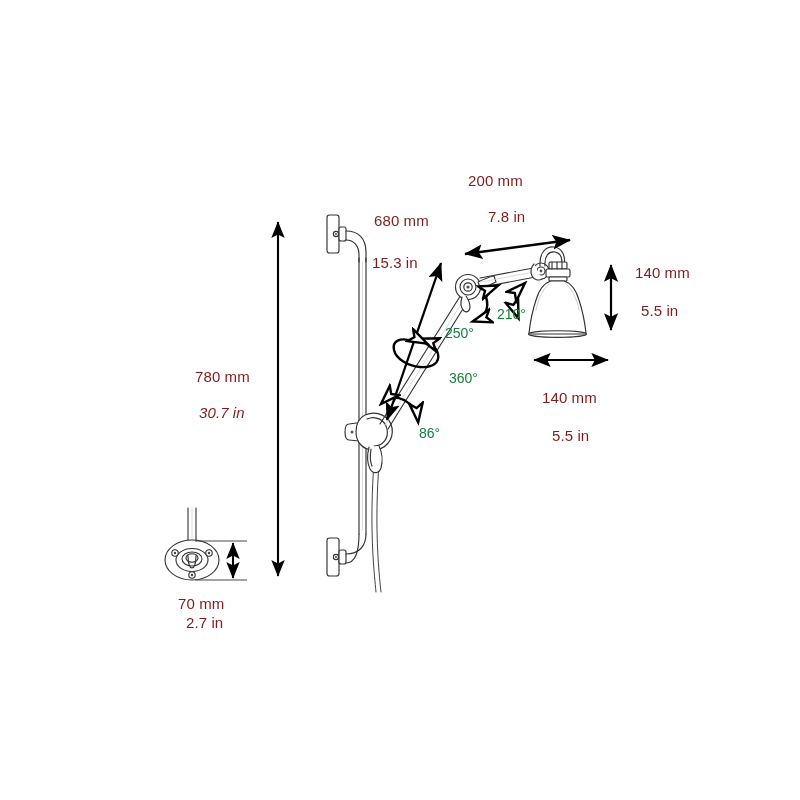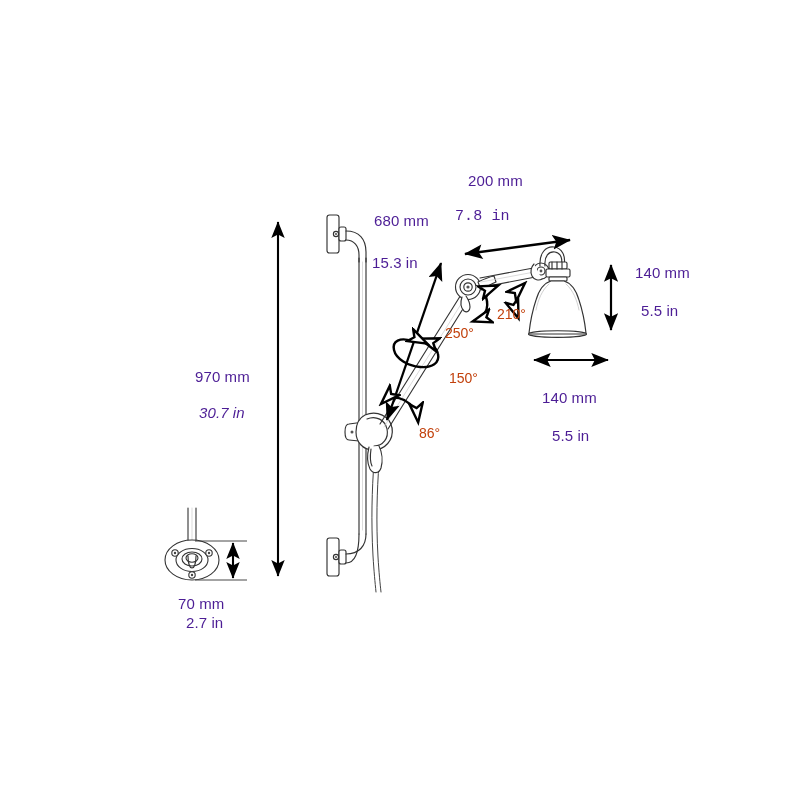--- a/index.html
+++ b/index.html
@@ -22,29 +22,29 @@
     position: absolute;
     left: 0;
     top: 0;
     width: 800px;
     height: 800px;
   }
   .dim-label {
     position: absolute;
     font-family: "Liberation Sans", sans-serif;
     font-size: 15px;
-    color: #4c1d95;
+    color: #7f1d1d;
     white-space: nowrap;
     letter-spacing: 0.1px;
   }
   .angle-label {
     position: absolute;
     font-family: "Liberation Sans", sans-serif;
     font-size: 14px;
-    color: #c2410c;
+    color: #15803d;
     white-space: nowrap;
   }
 </style>
 </head>
 <body>
 
 <div id="canvas">
 
   <svg id="drawing" viewBox="0 0 800 800" xmlns="http://www.w3.org/2000/svg">
 
@@ -227,36 +227,36 @@
       <path d="M412 341 C 417 340 422 341 426 343" marker-end="url(#arwOpen)"></path>
     </g>
 
     <g fill="none" stroke="#000000" stroke-width="2.4" stroke-linecap="round">
       <path d="M404 400 C 396 396 388 397 382 403" marker-end="url(#arwOpen)"></path>
       <path d="M404 400 C 412 404 417 412 418 421" marker-end="url(#arwOpen)"></path>
     </g>
 
   </svg>
 
-  <div class="dim-label" style="left:195px; top:368px;">970 mm</div>
+  <div class="dim-label" style="left:195px; top:368px;">780 mm</div>
   <div class="dim-label" style="left:199px; top:404px;font-style:italic;">30.7 in</div>
 
   <div class="dim-label" style="left:374px; top:212px;">680 mm</div>
   <div class="dim-label" style="left:372px; top:254px;">15.3 in</div>
 
   <div class="dim-label" style="left:468px; top:172px;">200 mm</div>
-  <div class="dim-label" style="left:455px; top:208px;font-family:Liberation Mono, monospace;">7.8 in</div>
+  <div class="dim-label" style="left:488px; top:208px;">7.8 in</div>
 
   <div class="dim-label" style="left:635px; top:264px;">140 mm</div>
   <div class="dim-label" style="left:641px; top:302px;">5.5 in</div>
 
   <div class="dim-label" style="left:542px; top:389px;">140 mm</div>
   <div class="dim-label" style="left:552px; top:427px;">5.5 in</div>
 
   <div class="dim-label" style="left:178px; top:595px;">70 mm</div>
   <div class="dim-label" style="left:186px; top:614px;">2.7 in</div>
 
   <div class="angle-label" style="left:497px; top:306px;">210°</div>
   <div class="angle-label" style="left:445px; top:325px;">250°</div>
-  <div class="angle-label" style="left:449px; top:370px;">150°</div>
+  <div class="angle-label" style="left:449px; top:370px;">360°</div>
   <div class="angle-label" style="left:419px; top:425px;">86°</div>
 
 </div>
 
 </body></html>

